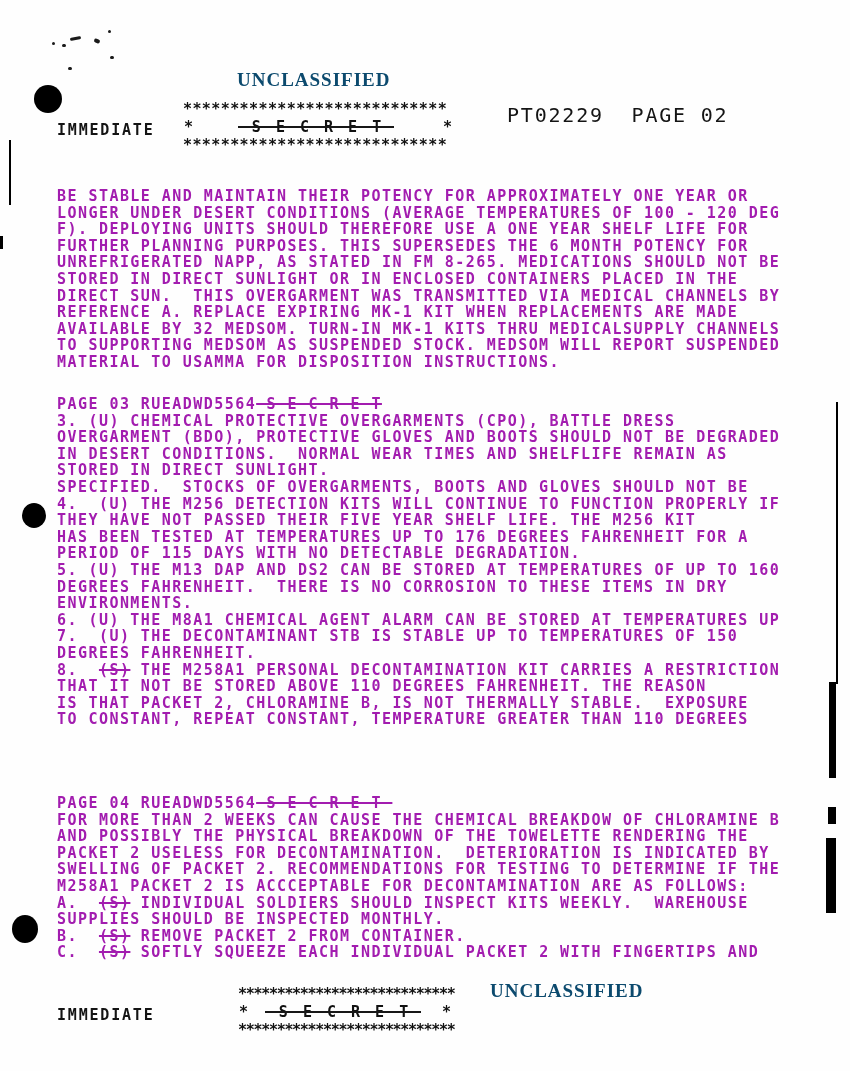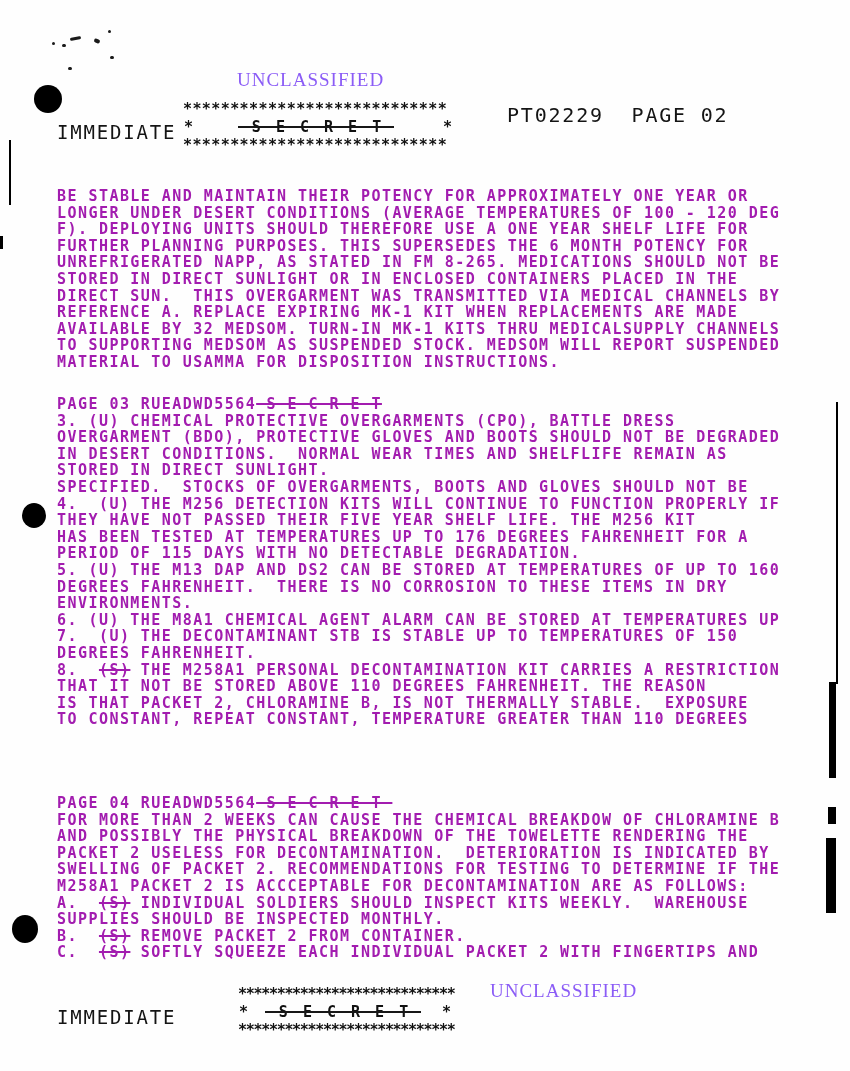--- a/index.html
+++ b/index.html
@@ -22,24 +22,24 @@
     color:#a21caf;
   }
   .doc-line .strike{
     text-decoration:line-through;
     text-decoration-thickness:2px;
   }
   
   .unclass{
     position:absolute;
     font-family:"Liberation Serif", serif;
-    font-weight:normal;
+    font-weight:bold;
     font-size:19px;
     letter-spacing:1px;
-    color:#8b5cf6;
+    color:#0c4a6e;
   }
   
   .stamp{position:absolute;}
   .stamp-stars{
     font-size:15px;font-weight:bold;line-height:18px;
     letter-spacing:0.4px;white-space:pre;color:#111;
   }
   .stamp.footer .stamp-stars{letter-spacing:-1.3px;}
   .stamp-mid{
     display:flex;justify-content:space-between;align-items:center;
@@ -49,21 +49,21 @@
     position:relative;
     letter-spacing:3px;
     font-size:15px;font-weight:bold;color:#111;
   }
   .stamp-secret::after{
     content:"";position:absolute;left:-14px;right:-10px;top:45%;
     border-top:2.5px solid #171717;
   }
   .precedence{
     position:absolute;left:57px;
-    font-size:19px;font-weight:normal;letter-spacing:1.8px;color:#141414;white-space:pre;
+    font-size:15px;font-weight:bold;letter-spacing:1.8px;color:#141414;white-space:pre;
   }
   .routing{
     position:absolute;
     font-size:20px;font-weight:normal;letter-spacing:1.8px;color:#141414;white-space:pre;
   }
   
   .artifact{position:absolute;background:#000;}
   .hole{border-radius:50%;}
   .speck{position:absolute;background:#1a1a1a;border-radius:2px;}
 </style>

